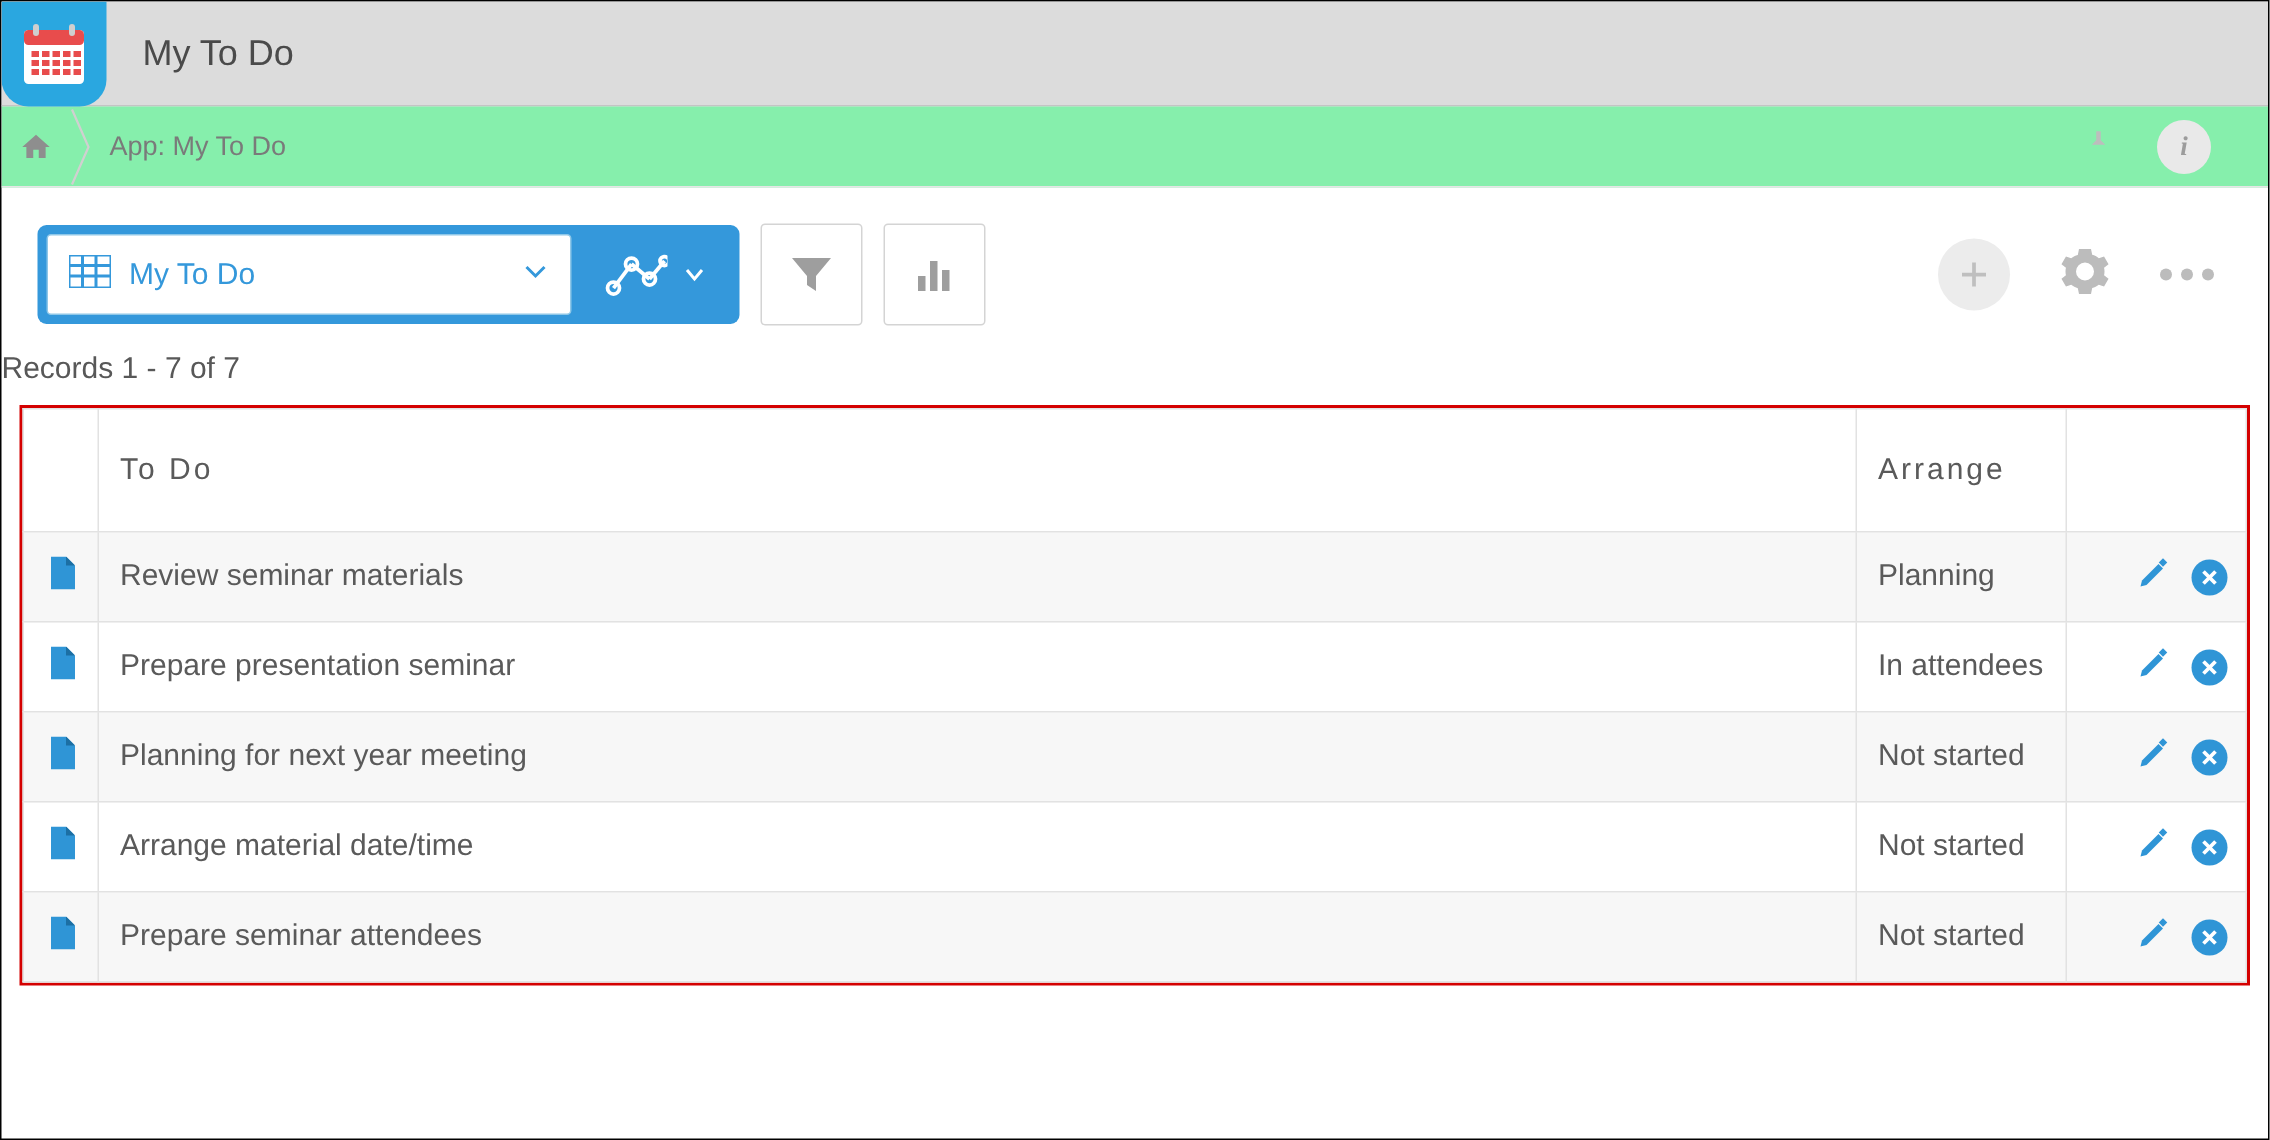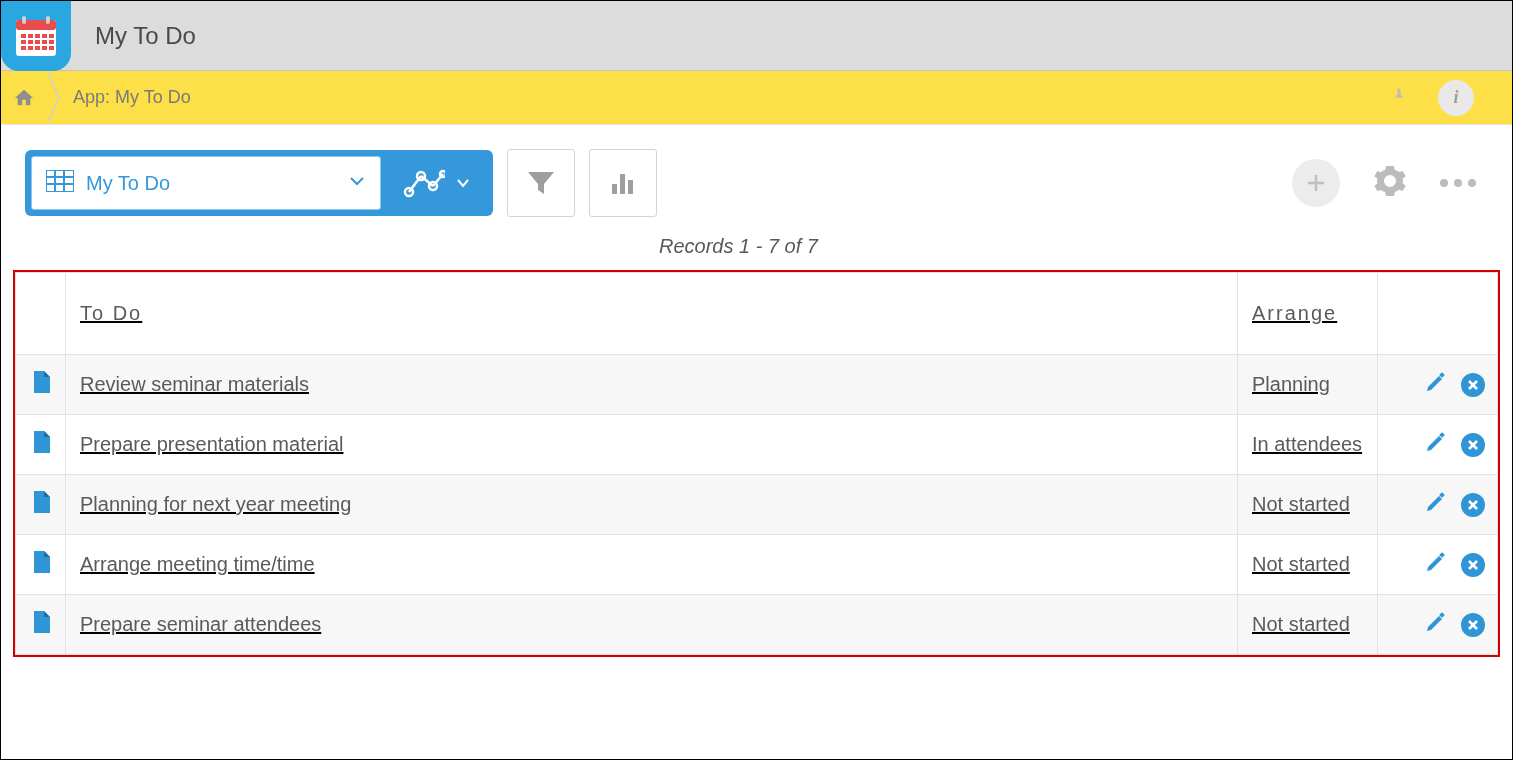--- a/index.html
+++ b/index.html
@@ -33,21 +33,21 @@
   margin-left: 24px;
   font-size: 24px;
   color: #4a4a4a;
   font-weight: 400;
 }
 
 .breadcrumb {
   display: flex;
   align-items: center;
   height: 54px;
-  background: #fde047;
+  background: #86efac;
   border-bottom: 1px solid #e6e6e6;
   padding: 0 12px 0 0;
 }
 .home-btn {
   width: 46px;
   display:flex;align-items:center;justify-content:center;
   height:100%;
 }
 .home-btn svg { width:22px; height:22px; fill:#8e8e8e; }
 .chevron-sep {
@@ -129,32 +129,31 @@
 .plus-circle {
   width:48px;height:48px;border-radius:50%;
   background:#ececec;display:flex;align-items:center;justify-content:center;cursor:pointer;
 }
 .plus-circle svg { width:22px;height:22px; stroke:#bfbfbf; stroke-width:2.5; fill:none;}
 .gear svg { width:32px;height:32px; fill:#bcbcbc; }
 .dots { display:flex; gap:6px; }
 .dots span { width:8px;height:8px;border-radius:50%;background:#bcbcbc;}
 
 .records-count {
-  text-align: center;
+  text-align: left;
   padding: 0 36px 12px 0;
   color:#585858;
   font-size:20px;
-  font-style:italic;
 }
 
 .table-wrap {
   margin: 0 12px 0 12px;
   border: 2px solid #d40000;
 }
-table { width:100%; border-collapse: collapse; text-decoration: underline; }
+table { width:100%; border-collapse: collapse; }
 th, td {
   border: 1px solid #e2e2e2;
   font-weight:400;
   color:#5a5a5a;
   text-align:left;
   font-size:20px;
 }
 thead th {
   background:#fff;
   height:82px;
@@ -337,21 +336,21 @@
                 </svg>
               </span>
             </div>
           </td>
         </tr>
         <tr class="clickable">
           <td class="cell-icon"><span class="doc-icon"><svg viewBox="0 0 18 22">
                 <path d="M2 0 H12 L18 6 V22 H2 Z" fill="#2f95d6"></path>
                 <path d="M12 0 L12 6 L18 6 Z" fill="#1c6fa3"></path>
               </svg></span></td>
-          <td class="cell-todo">Prepare presentation material</td>
+          <td class="cell-todo">Prepare presentation seminar</td>
           <td class="cell-status">In attendees</td>
           <td class="cell-actions">
             <div class="actions-inner">
               <span class="edit-icon clickable"><svg viewBox="0 0 22 22">
                   <path d="M3 16 L14 5 L17 8 L6 19 L2 20 Z"></path>
                   <rect x="15" y="2" width="4" height="4" transform="rotate(45 17 4)"></rect>
                 </svg></span>
               <span class="delete-circle clickable">
                 <svg viewBox="0 0 12 12">
                   <line x1="2" y1="2" x2="10" y2="10"></line>
@@ -381,21 +380,21 @@
                 </svg>
               </span>
             </div>
           </td>
         </tr>
         <tr class="clickable">
           <td class="cell-icon"><span class="doc-icon"><svg viewBox="0 0 18 22">
                 <path d="M2 0 H12 L18 6 V22 H2 Z" fill="#2f95d6"></path>
                 <path d="M12 0 L12 6 L18 6 Z" fill="#1c6fa3"></path>
               </svg></span></td>
-          <td class="cell-todo">Arrange meeting time/time</td>
+          <td class="cell-todo">Arrange material date/time</td>
           <td class="cell-status">Not started</td>
           <td class="cell-actions">
             <div class="actions-inner">
               <span class="edit-icon clickable"><svg viewBox="0 0 22 22">
                   <path d="M3 16 L14 5 L17 8 L6 19 L2 20 Z"></path>
                   <rect x="15" y="2" width="4" height="4" transform="rotate(45 17 4)"></rect>
                 </svg></span>
               <span class="delete-circle clickable">
                 <svg viewBox="0 0 12 12">
                   <line x1="2" y1="2" x2="10" y2="10"></line>

